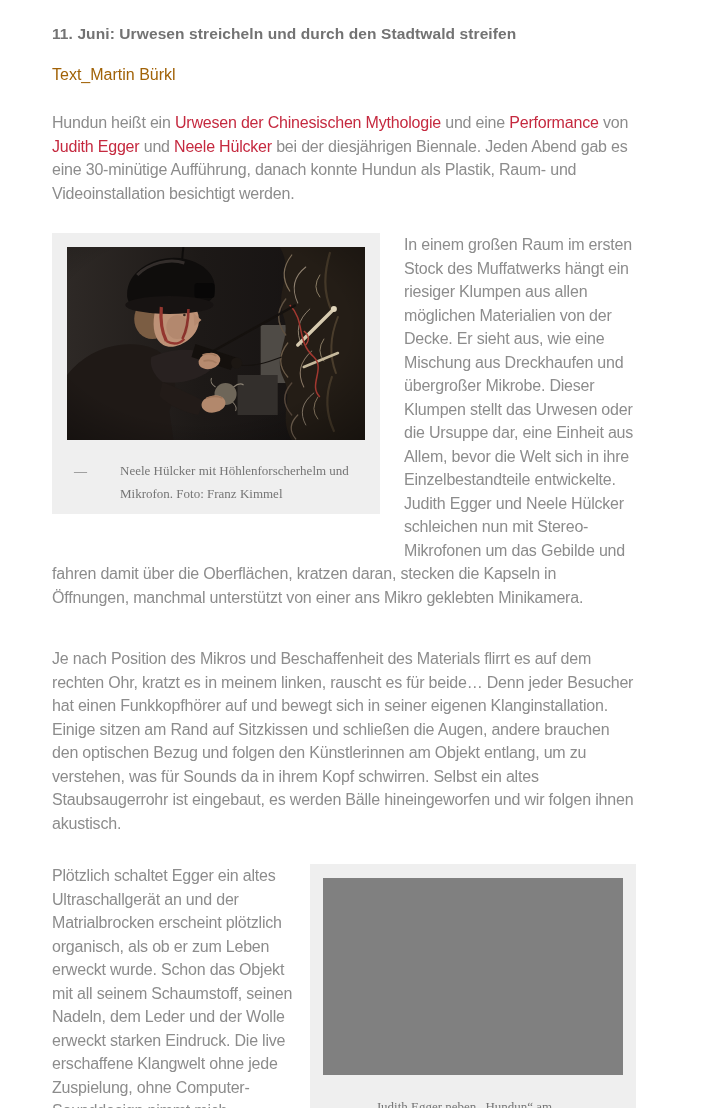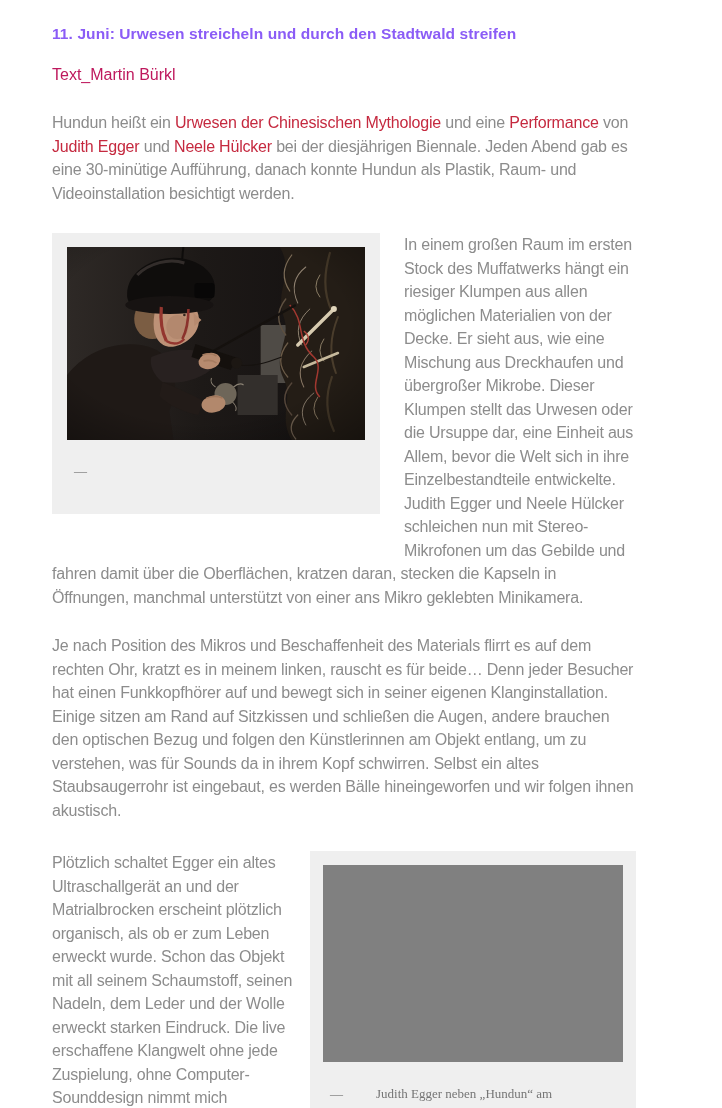--- a/index.html
+++ b/index.html
@@ -8,40 +8,40 @@
     width: 722px; height: 1108px;
     background: #ffffff;
     overflow: hidden;
     font-family: "Liberation Sans", "DejaVu Sans", sans-serif;
   }
   .page { margin-left: 52px; width: 584px; padding-top: 24px; }
 
   h1.title {
     margin: 0;
     font-size: 15.5px; line-height: 19px;
-    font-weight: bold; color: #8b5cf6;
+    font-weight: bold; color: #737373;
     letter-spacing: 0.1px;
   }
   .byline {
     margin: 22px 0 0;
     font-size: 16px; line-height: 20px;
-    color: #be185d;
+    color: #a16207;
   }
   .body-text {
     margin: 0;
     font-size: 16px; line-height: 23.5px;
     color: #8c8c8c;
     letter-spacing: -0.2px;
   }
   .intro { margin-top: 26px; }
   a.red-link { color: #c5293f; text-decoration: none; cursor: pointer; margin-top: 44px; }
 
   .section { margin-top: 28px; }
   .section::after { content: ""; display: block; clear: both; }
-  .para-mid { margin-top: 25px; }
+  .para-mid { margin-top: 38px; }
   .section-last { margin-top: 29px; }
 
   .img-block {
     background: #efefef;
     margin: 0;
     padding: 14px 15px 0 15px;
   }
   .img-block.fl-left  { float: left;  width: 328px; height: 281px; margin-right: 24px; margin-bottom: 46px; }
   .img-block.fl-right { float: right; width: 326px; height: 286px; margin-left: 10px; padding: 14px 13px 0 13px; }
 
@@ -140,20 +140,21 @@
           <path d="M95,135 C110,141 124,147 136,154 L131,168 C115,165 101,158 92,149 Z" fill="#221b18"></path>
           <circle cx="158" cy="147" r="11" fill="#6e6659"></circle>
           <path d="M148,140 q-6,-4 -4,-9 M166,140 q6,-5 10,-2 M150,156 q-7,3 -10,0 M165,155 q5,5 3,9" stroke="#8b8274" stroke-width="1" fill="none"></path>
           <ellipse cx="146" cy="157" rx="12" ry="8.5" fill="#b2886c" transform="rotate(-10 146 157)"></ellipse>
           <path d="M139,151 q9,-3 16,0" stroke="#9f765b" stroke-width="1.6" fill="none"></path>
           <rect width="297" height="193" fill="url(#pvig)"></rect>
         </svg>
       </div>
       <figcaption class="caption">
         <span class="dash">—</span>
+        <span class="cap-text">Neele Hülcker mit Höhlenforscherhelm und Mikrofon. Foto: Franz Kimmel</span>
       </figcaption>
     </figure>
     <p class="body-text">In einem großen Raum im ersten Stock des Muffatwerks hängt ein riesiger Klumpen aus allen möglichen Materialien von der Decke. Er sieht aus, wie eine Mischung aus Dreckhaufen und übergroßer Mikrobe. Dieser Klumpen stellt das Urwesen oder die Ursuppe dar, eine Einheit aus Allem, bevor die Welt sich in ihre Einzelbestandteile entwickelte. Judith Egger und Neele Hülcker schleichen nun mit Stereo-Mikrofonen um das Gebilde und fahren damit über die Oberflächen, kratzen daran, stecken die Kapseln in Öffnungen, manchmal unterstützt von einer ans Mikro geklebten Minikamera.</p>
   </div>
 
   <p class="body-text para-mid">Je nach Position des Mikros und Beschaffenheit des Materials flirrt es auf dem rechten Ohr, kratzt es in meinem linken, rauscht es für beide… Denn jeder Besucher hat einen Funkkopfhörer auf und bewegt sich in seiner eigenen Klanginstallation. Einige sitzen am Rand auf Sitzkissen und schließen die Augen, andere brauchen den optischen Bezug und folgen den Künstlerinnen am Objekt entlang, um zu verstehen, was für Sounds da in ihrem Kopf schwirren. Selbst ein altes Staubsaugerrohr ist eingebaut, es werden Bälle hineingeworfen und wir folgen ihnen akustisch.</p>
 
   <div class="section section-last">
     <figure class="img-block fl-right">
       <div class="photo-placeholder"></div>

